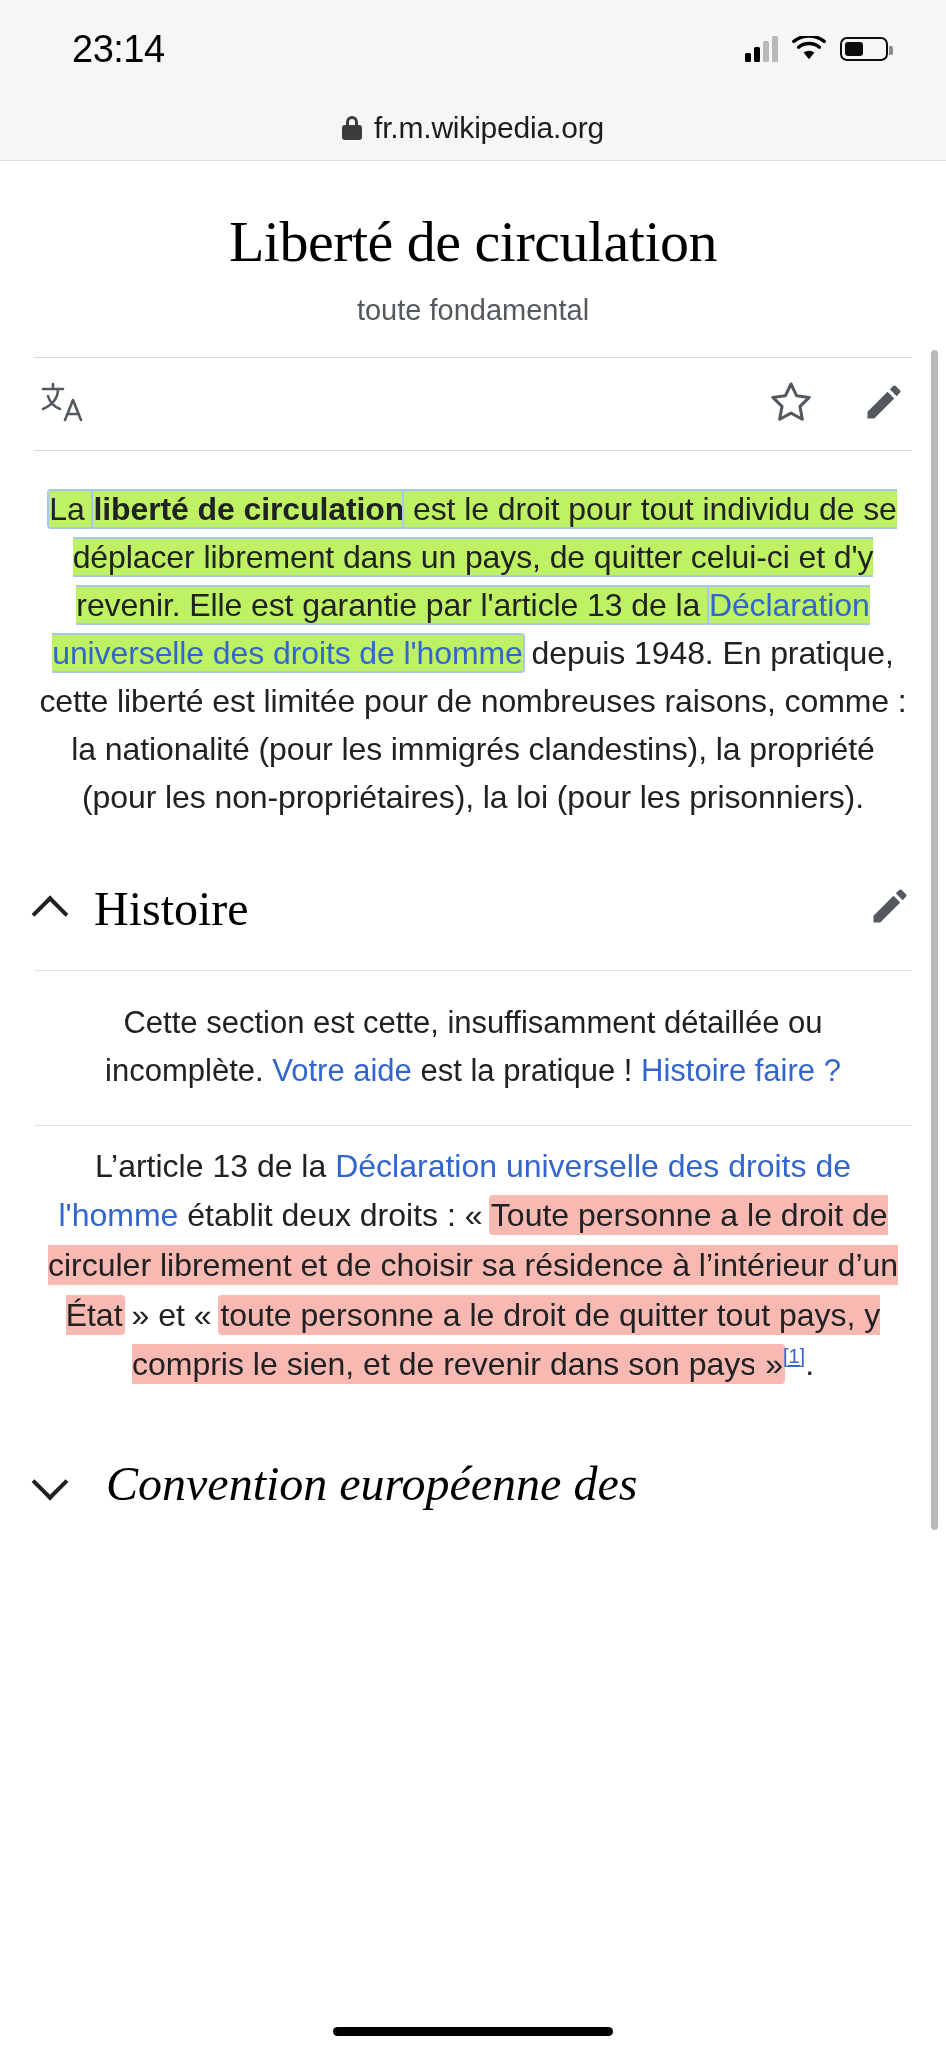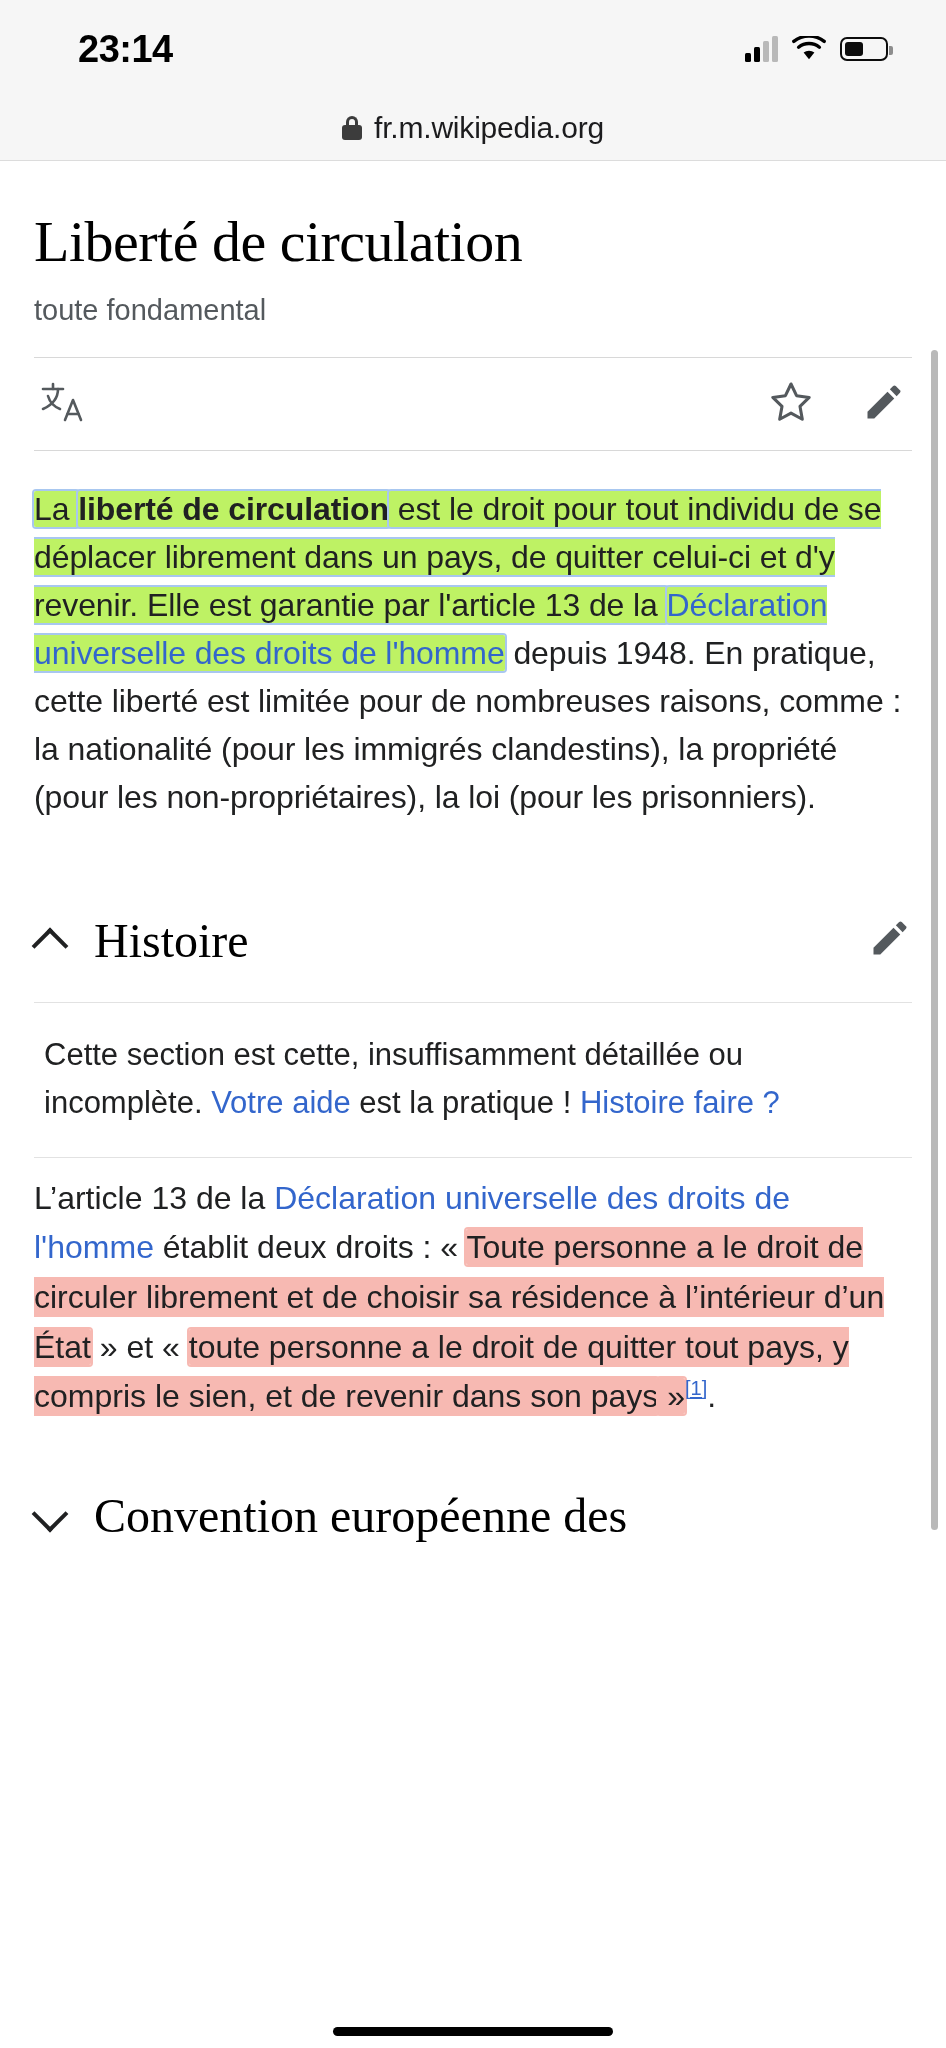--- a/index.html
+++ b/index.html
@@ -16,24 +16,24 @@
   }
 
   
   .statusbar {
     height: 96px;
     background: #f6f6f6;
     position: relative;
   }
   .status-time {
     position: absolute;
-    left: 78px;
+    left: 72px;
     top: 28px;
     font-size: 38px;
-    font-weight: 700;
+    font-weight: 400;
     letter-spacing: -0.5px;
     color: #000;
   }
   .status-right {
     position: absolute;
     right: 58px;
     top: 36px;
     display: flex;
     align-items: center;
     gap: 14px;
@@ -107,20 +107,21 @@
   .url-text {
     font-size: 30px;
     color: #1c1c1e;
     letter-spacing: -0.2px;
   }
 
   
   .content {
     padding: 0 34px;
     position: relative;
+    text-align: center;
   }
   .title {
     font-family: "Liberation Serif", serif;
     font-size: 58px;
     line-height: 1.15;
     color: #000;
     margin: 48px 0 0 0;
     font-weight: 400;
     letter-spacing: -0.5px;
   }
@@ -158,21 +159,21 @@
     border-radius: 2px;
     box-shadow: 0 0 0 2px #a8c7f0;
   }
   .hl-red {
     background: #f7b9b2;
     border-radius: 2px;
     box-shadow: 0 0 0 2px #f7b9b2;
   }
 
   .section-head {
-    margin-top: 92px;
+    margin-top: 60px;
     display: flex;
     align-items: center;
     justify-content: space-between;
   }
   .section-head .left { display: flex; align-items: center; gap: 26px; }
   .section-title {
     font-family: "Liberation Serif", serif;
     font-size: 48px;
     color: #000;
     font-weight: 400;
@@ -215,21 +216,22 @@
   .ref {
     color: #3366cc;
     font-size: 20px;
     vertical-align: super;
   }
 
   .section-head2 {
     margin-top: 64px;
     display: flex;
     align-items: center;
-    gap: 26px;
+    gap: 38px;
+    font-style: italic;
   }
   .section-title2 {
     font-family: "Liberation Serif", serif;
     font-size: 48px;
     color: #000;
     font-weight: 400;
     line-height: 1.25;
   }
 
   

